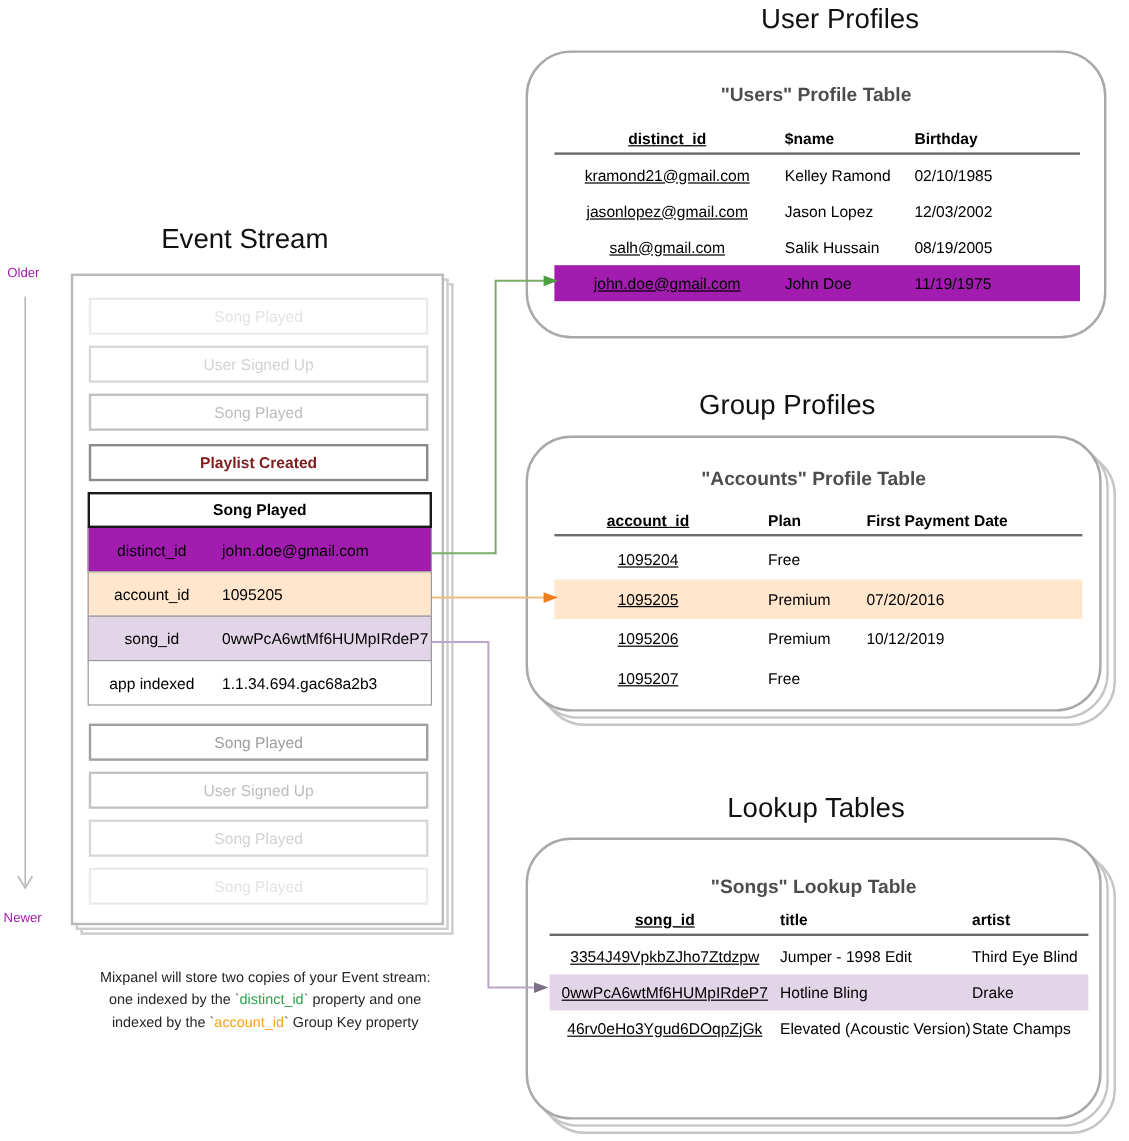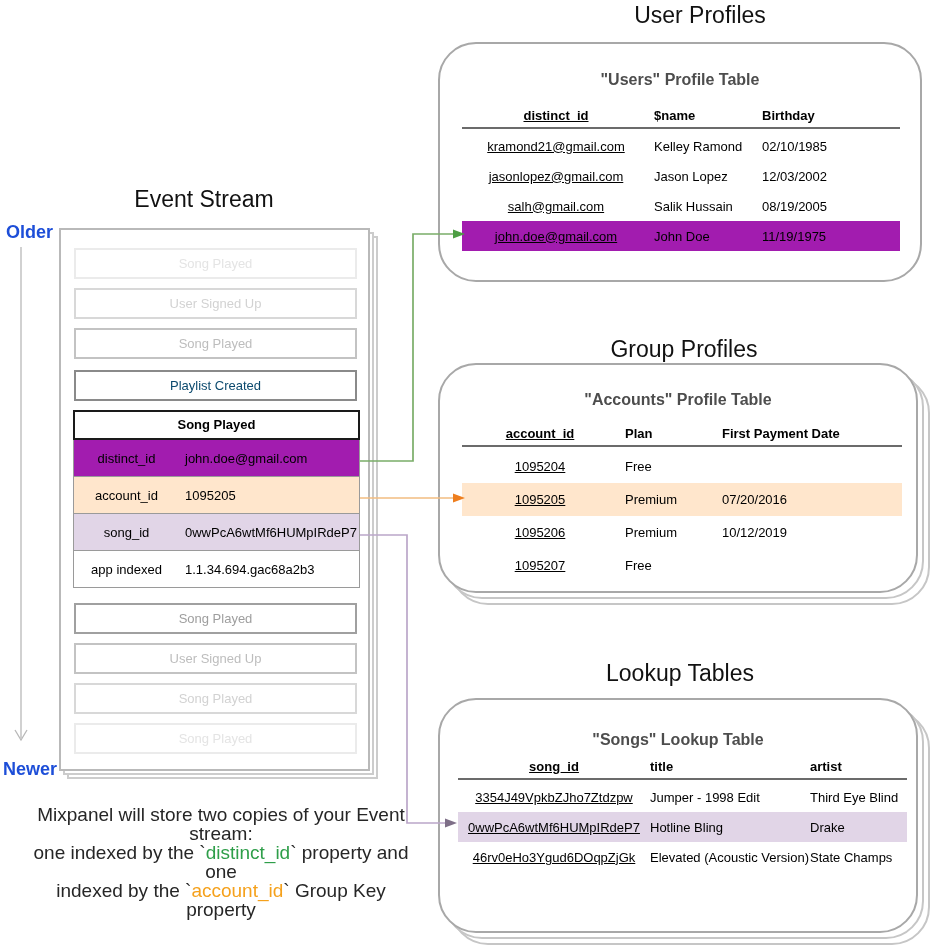--- a/index.html
+++ b/index.html
@@ -19,60 +19,60 @@
   
   .es-box { position:absolute; border:2px solid #b9b9b9; background:#fff; box-sizing:border-box; }
   .es-box.back { border-color:#cccccc; }
 
   
   .e-card { position:absolute; left:74px; width:283px; height:31px; box-sizing:border-box;
             border:2px solid; text-align:center; font-size:13px; line-height:27px; background:#fff; }
   .f1 { border-color:#ebebeb; color:#e4e4e4; }
   .f2 { border-color:#d8d8d8; color:#d2d2d2; }
   .f3 { border-color:#c3c3c3; color:#bdbdbd; }
-  .f4 { border-color:#8a8a8a; color:#0c4a6e; }
+  .f4 { border-color:#8a8a8a; color:#7f1d1d;font-weight:bold; }
   .f4b{ border-color:#a0a0a0; color:#9e9e9e; }
 
   
   .x-card { position:absolute; left:73px; top:410px; width:287px; box-sizing:border-box; }
   .x-head { box-sizing:border-box; border:2px solid #1a1a1a; height:30px; line-height:26px;
             text-align:center; font-weight:bold; font-size:13px; background:#fff; position:relative; z-index:2; }
   .x-row  { box-sizing:border-box; border:1px solid #9a9a9a; height:38px; margin-top:-1px;
             display:flex; align-items:center; font-size:13px; background:#fff; }
   .x-key  { flex:0 0 105px; text-align:center; }
   .x-val  { margin-left:6px; white-space:nowrap; }
   .bg-green  { background:#a21caf; }
   .bg-orange { background:#ffe6cc; }
   .bg-purple { background:#e1d5e7; }
 
   
-  .tl-label { position:absolute; font-size:18px; color:#1d4ed8;font-weight:bold; }
+  .tl-label { position:absolute; font-size:11px; color:#a21caf; }
 
   
   .ptable { position:absolute; }
   .tbl-title { font-weight:bold; font-size:16px; color:#4d4d4d; text-align:center; position:absolute; }
   .trow { display:grid; align-items:center; font-size:13px; }
   .thead { font-weight:bold; height:24px; }
   .tdivider { height:2px; background:#6b6b6b; }
   .spacer2 { height:2px; } .spacer3 { height:3px; }
   .users-grid    { grid-template-columns:188px 112px 1fr; }
   .accounts-grid { grid-template-columns:156px 104px 1fr; }
   .songs-grid    { grid-template-columns:192px 160px 1fr; }
   .users-grid    .c1, .accounts-grid .c1, .songs-grid .c1 { text-align:center; }
   .users-grid    .c2 { padding-left:4px; }
-  .accounts-grid .c2 { padding-left:7px; }
+  .accounts-grid .c2 { padding-left:7px;margin-left:15px; }
   .u-row { height:30px; }
   .a-row { height:33px; }
   .s-row { height:30px; }
   .keycol { text-decoration:underline; }
   .cell { white-space:nowrap; }
 
   
   .caption { position:absolute; left:26px; top:805px; width:390px; text-align:center;
-             font-size:19px; line-height:19px; color:#262626; }
+             font-size:12px; line-height:19px; color:#262626; }
 
   
   #arrows { position:absolute; left:0; top:0; z-index:20; pointer-events:none; }
 </style>
 </head>
 <body>
 
 <div id="canvas">
 
   <div class="sec-title" style="left:24px; top:186px; width:360px;">Event Stream</div>
@@ -142,21 +142,21 @@
       <span class="c2 cell">Salik Hussain</span>
       <span class="c3 cell">08/19/2005</span>
     </div>
     <div class="trow users-grid u-row bg-green">
       <span class="c1 keycol cell">john.doe@gmail.com</span>
       <span class="c2 cell">John Doe</span>
       <span class="c3 cell">11/19/1975</span>
     </div>
   </div>
 
-  <div class="sec-title" style="left:484px; top:324px; width:400px;margin-top:12px;">Group Profiles</div>
+  <div class="sec-title" style="left:456px; top:324px; width:400px;">Group Profiles</div>
 
   <div class="rbox back" style="left:450px; top:375px; width:480px; height:230px;"></div>
   <div class="rbox back" style="left:444px; top:369px; width:480px; height:230px;"></div>
   <div class="rbox" style="left:438px; top:363px; width:480px; height:230px;"></div>
   <div class="tbl-title" style="left:438px; top:391px; width:480px;">"Accounts" Profile Table</div>
 
   <div class="ptable" style="left:462px; top:421px; width:440px;">
     <div class="trow thead accounts-grid">
       <span class="c1 keycol cell">account_id</span>
       <span class="c2 cell">Plan</span>

